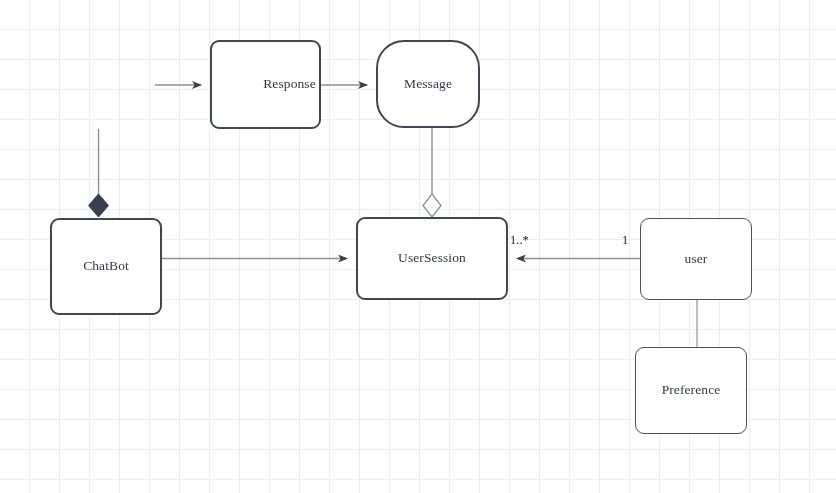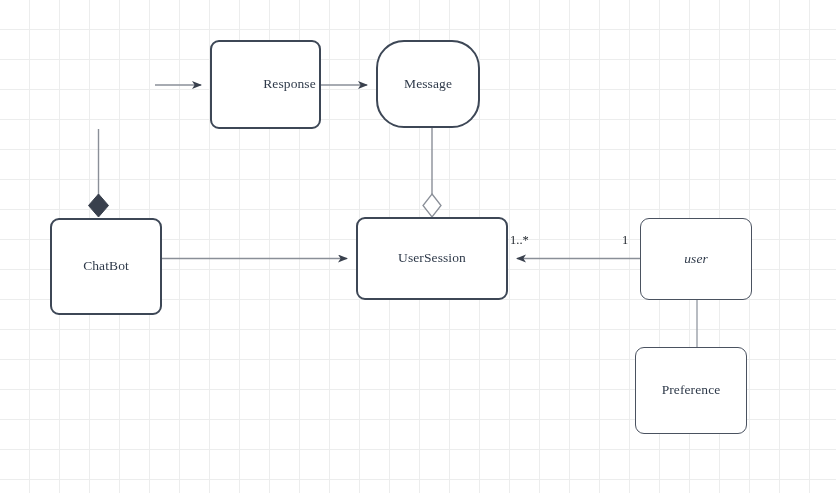--- a/index.html
+++ b/index.html
@@ -130,21 +130,21 @@
   </div>
 
   <div class="node heavy" style="left:38px; top:218px; width:112px; height:97px;margin-left:12px;">
     <span class="node-label">ChatBot</span>
   </div>
 
   <div class="node heavy" style="left:356px; top:217px; width:152px; height:83px;">
     <span class="node-label">UserSession</span>
   </div>
 
-  <div class="node light" style="left:640px; top:218px; width:112px; height:82px;font-style:italic;">
+  <div class="node light" style="left:640px; top:218px; width:112px; height:82px;">
     <span class="node-label">user</span>
   </div>
 
   <div class="node light" style="left:635px; top:347px; width:112px; height:87px;">
     <span class="node-label">Preference</span>
   </div>
 
   <div class="mult" style="left:510px; top:234px;">1..*</div>
 
   <div class="mult" style="left:622px; top:234px;">1</div>

